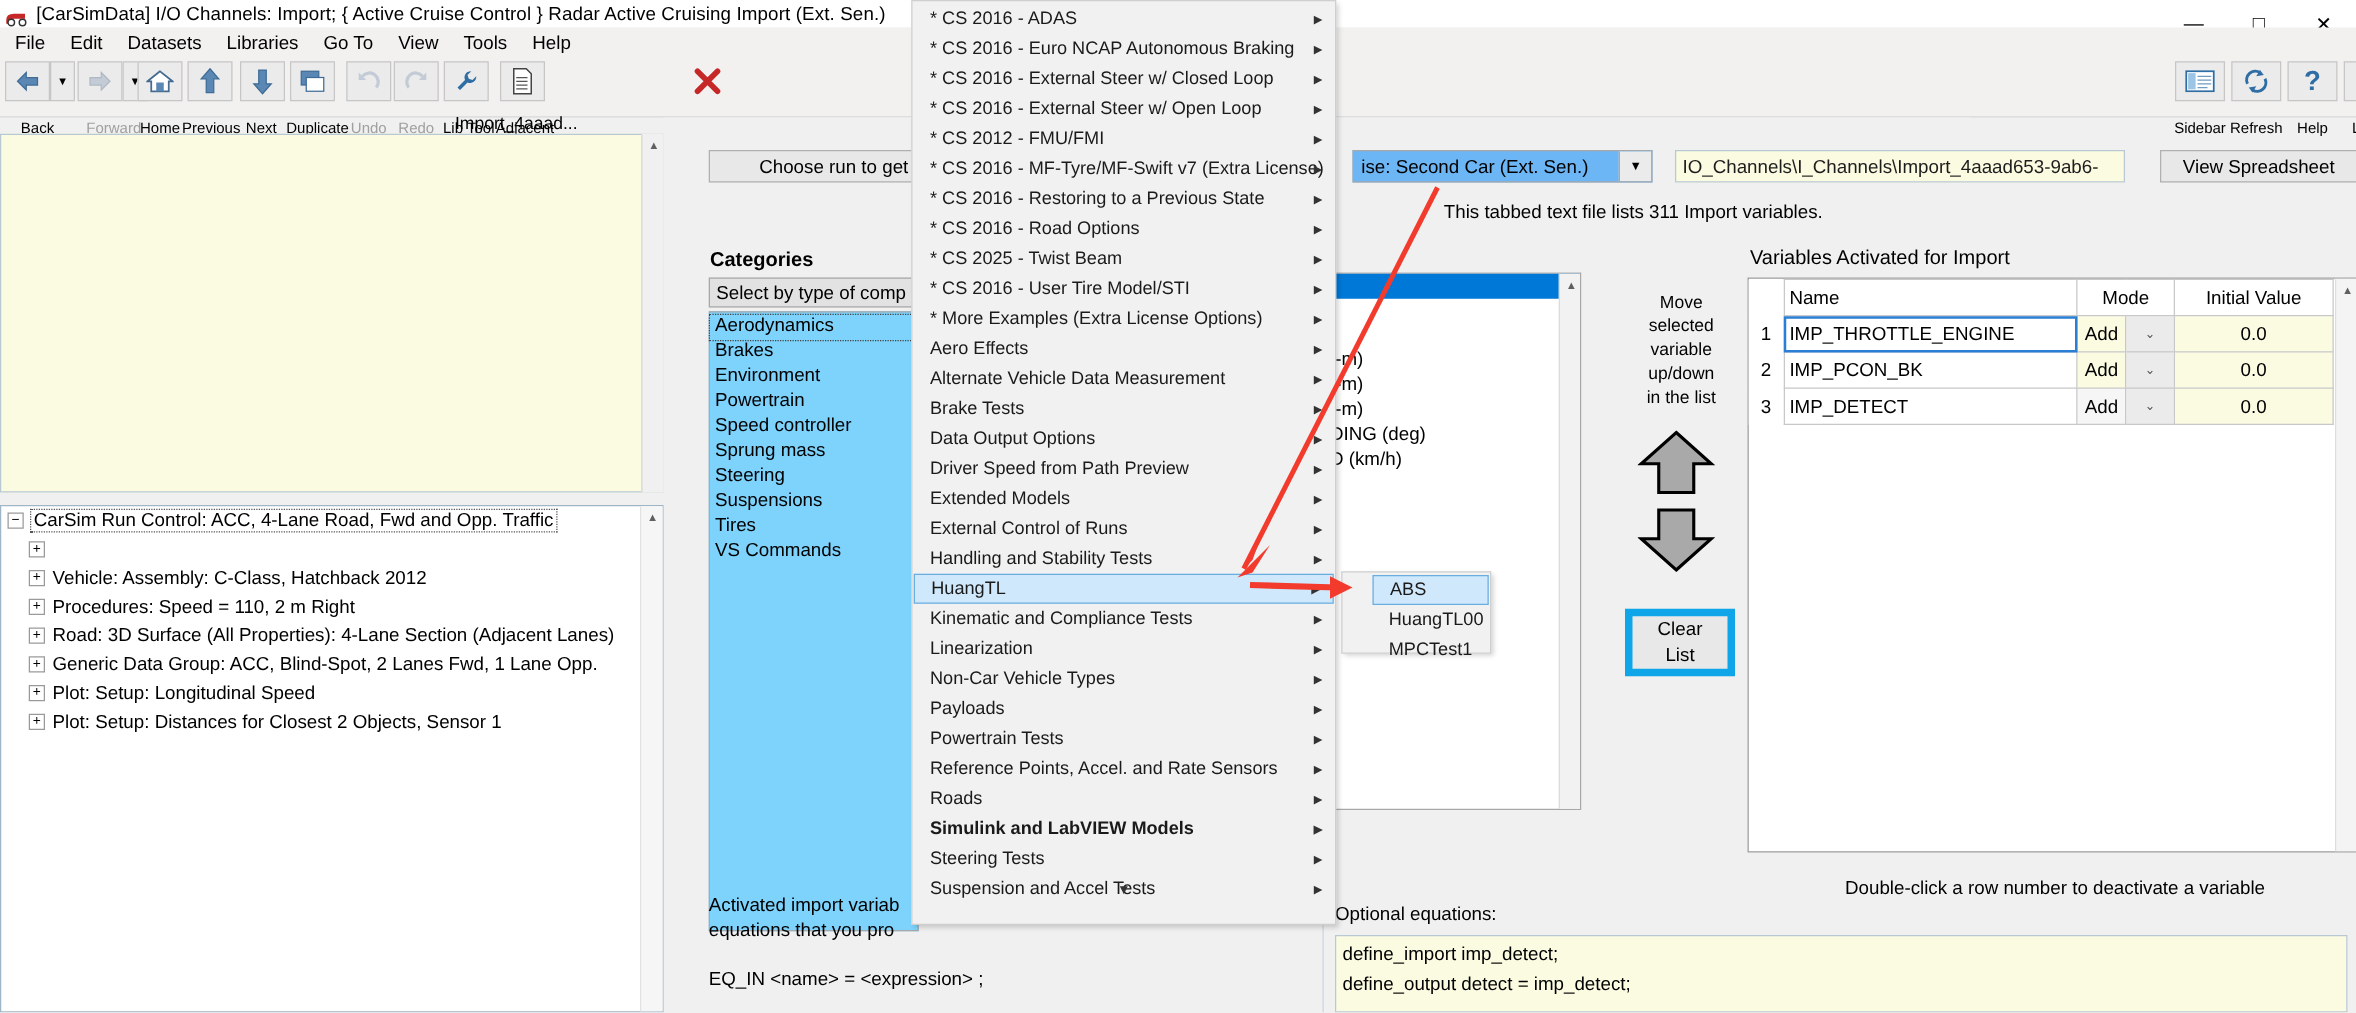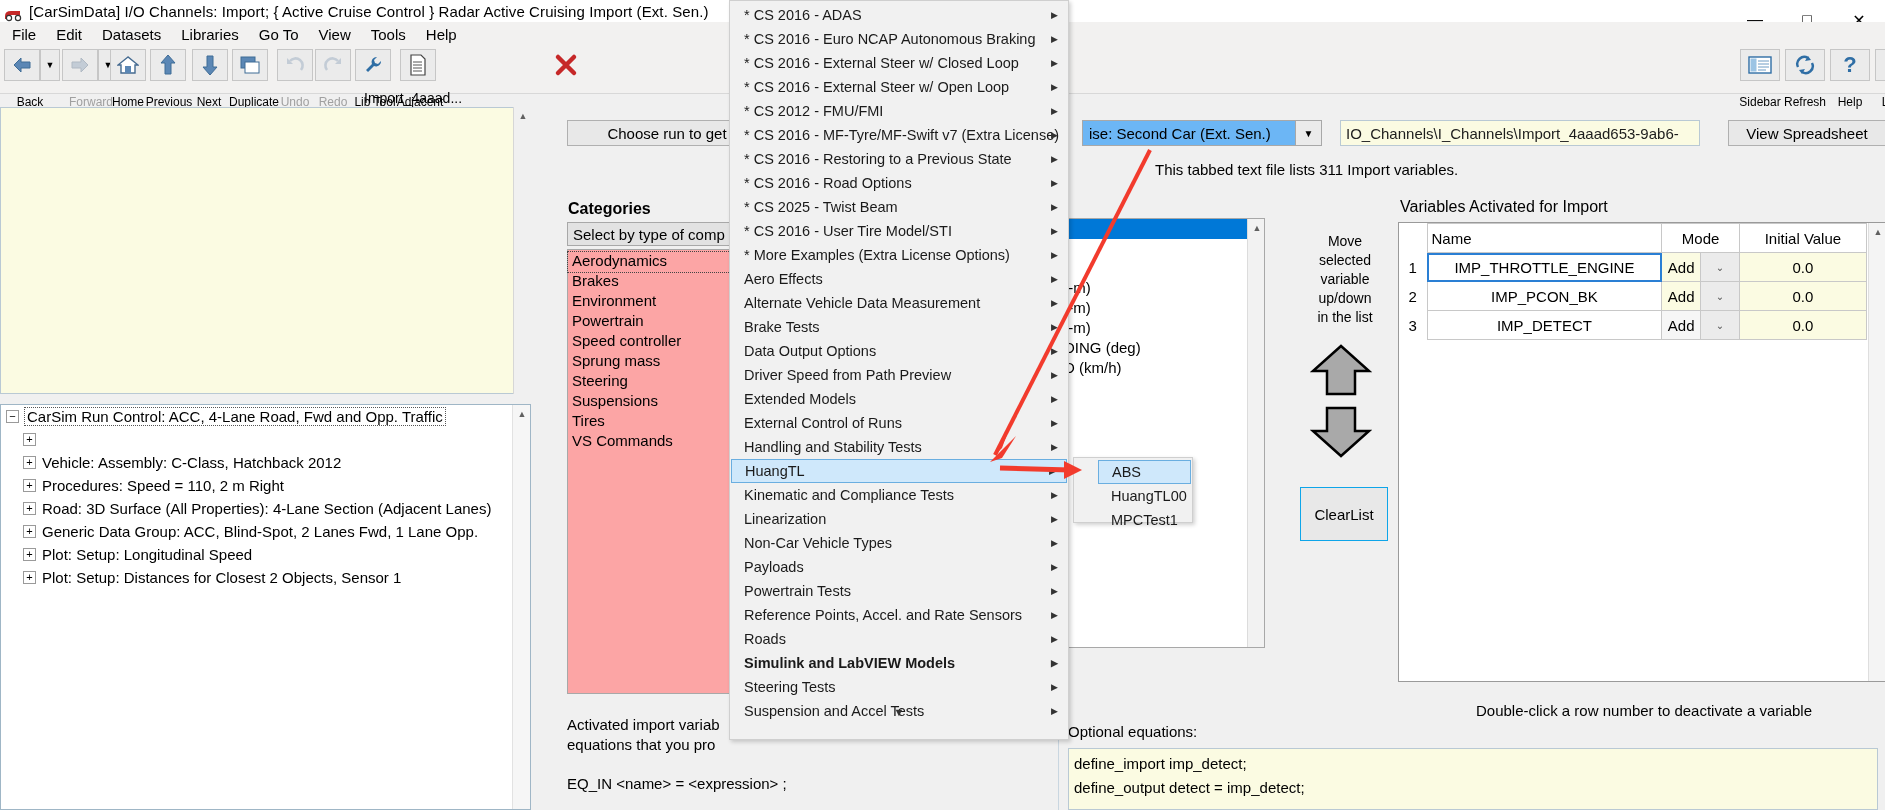--- a/index.html
+++ b/index.html
@@ -106,22 +106,22 @@
     background:#e8e8e8; border:1px solid #b0b0b0;
     display:flex; align-items:center; justify-content:center; font-size:15px;
   }
   #catlabel { position:absolute; left:568px; top:200px; font-size:16px; font-weight:bold; }
   #catselect {
     position:absolute; left:567px; top:222px; width:168px; height:24px;
     background:#e2e2e2; border:1px solid #a8a8a8; padding-left:5px;
     display:flex; align-items:center; font-size:15px; overflow:hidden; white-space:nowrap;
   }
   #catlist {
-    position:absolute; left:567px; top:249px; width:168px; height:445px;
-    background:#fca5a5; border:1px solid #a8a8a8; padding-top:2px;
+    position:absolute; left:567px; top:249px; width:168px; height:496px;
+    background:#7dd3fc; border:1px solid #a8a8a8; padding-top:2px;
   }
   #catlist .cl-item { height:20px; padding-left:4px; font-size:15px; white-space:nowrap; }
   #catlist .cl-item.sel { outline:1px dotted #444; }
   
   #varlist {
     position:absolute; left:1060px; top:218px; width:205px; height:430px;
     background:#ffffff; border:1px solid #a8a8a8;
   }
   #varlist .vl-item { height:20px; padding-left:3px; font-size:15px; white-space:nowrap; }
   #varlist .vl-item.sel { background:#0078d7; color:#fff; }
@@ -159,39 +159,39 @@
   
   #varsTitle { position:absolute; left:1400px; top:198px; font-size:16px; }
   #gridwrap {
     position:absolute; left:1398px; top:222px; width:488px; height:460px;
     background:#ffffff; border:1px solid #9a9a9a;
   }
   table.grid { border-collapse:collapse; width:468px; font-size:15px; table-layout:fixed; }
   table.grid td, table.grid th { border:1px solid #c8c8c8; height:29px; padding:0 4px; font-weight:normal; }
   table.grid th { background:#ffffff; text-align:center; }
   .c-rownum { width:26px; text-align:center; border:none !important; background:#ffffff; }
-  .c-name { width:218px; text-align:center; }
+  .c-name { width:218px; text-align:left; }
   .c-mode { width:72px; text-align:center; background:#fbfbe2; }
   .c-modearrow { width:24px; text-align:center; background:#ebebeb; font-size:10px; color:#555; }
   .c-init { width:118px; text-align:center; background:#fbfbe2; }
   tr.r1 .c-name { outline:2px solid #2a7fd4; outline-offset:-2px; }
   tr.r3 .c-mode { background:#f6f6f6; }
   #gridsb { position:absolute; right:0; top:0; width:17px; height:458px; background:#f4f4f4; border-left:1px solid #dedede; }
   #dblclick { position:absolute; left:1404px; top:702px; width:480px; text-align:center; font-size:15px; }
   
   #movelabel {
     position:absolute; left:1295px; top:232px; width:100px; text-align:center;
     font-size:14px; line-height:19px;
   }
   #uparrow { position:absolute; left:1310px; top:344px; }
   #downarrow { position:absolute; left:1310px; top:406px; }
   #clearlist {
     position:absolute; left:1300px; top:487px; width:88px; height:54px;
-    background:#e8e8e8; border:1px solid #0ea5e9;
-    display:flex; flex-direction:row; align-items:center; justify-content:center;
+    background:#e8e8e8; border:6px solid #0ea5e9;
+    display:flex; flex-direction:column; align-items:center; justify-content:center;
     font-size:15px; line-height:21px;
   }
   
   #popupmenu {
     position:absolute; left:729px; top:0; width:340px; height:740px;
     background:#f1f1f1; border:1px solid #cfcfcf; box-shadow:2px 2px 4px rgba(0,0,0,.18);
     padding-top:2px;
   }
   .pm-item {
     height:24px; display:flex; align-items:center; padding-left:14px;

